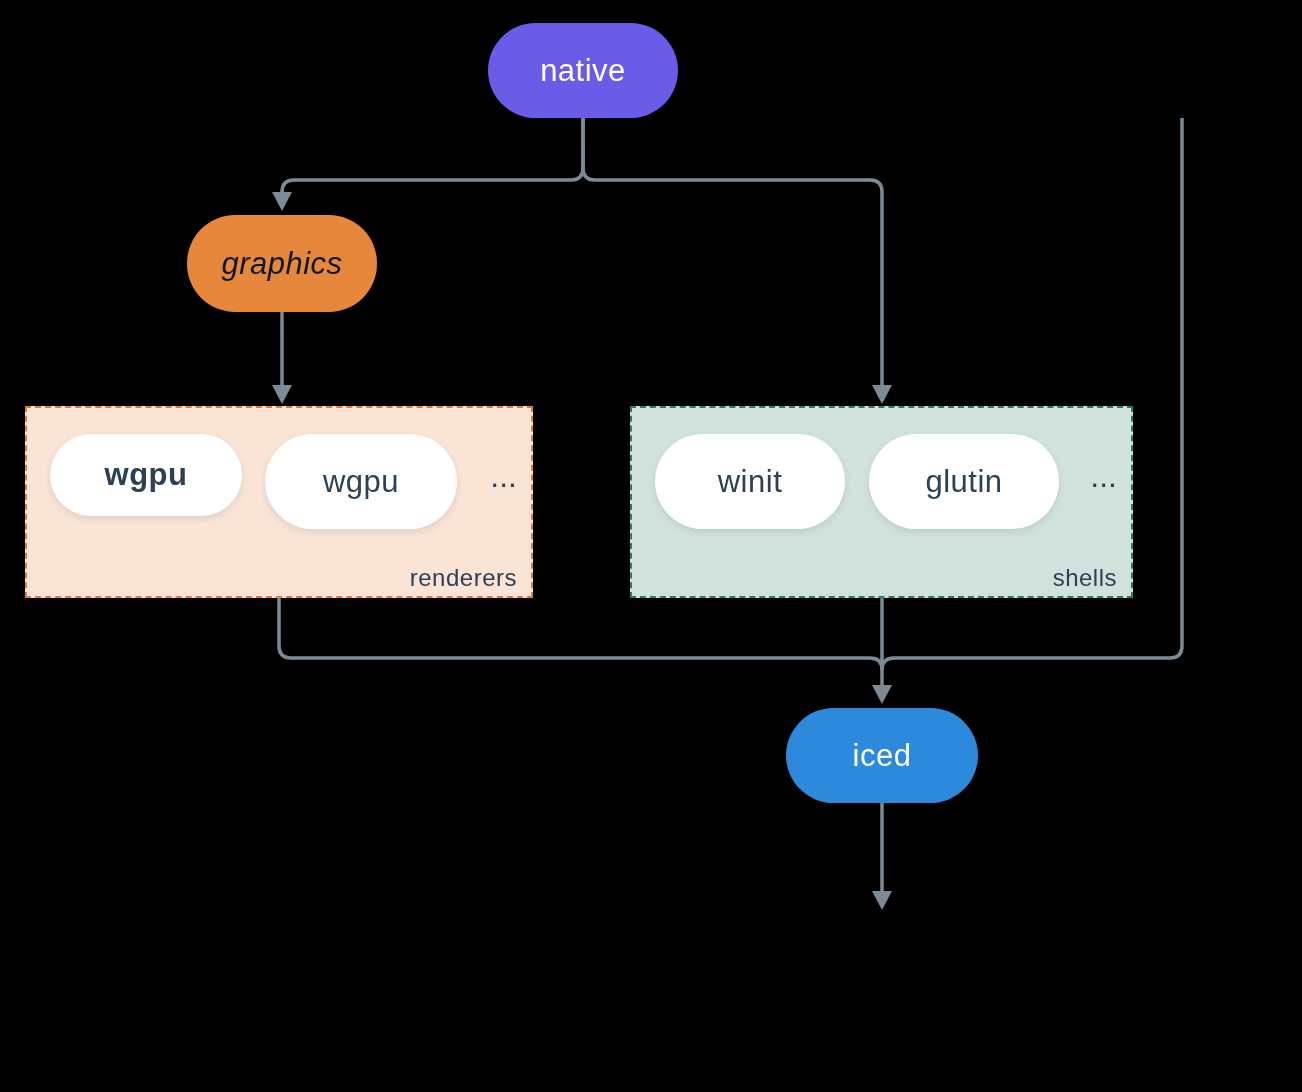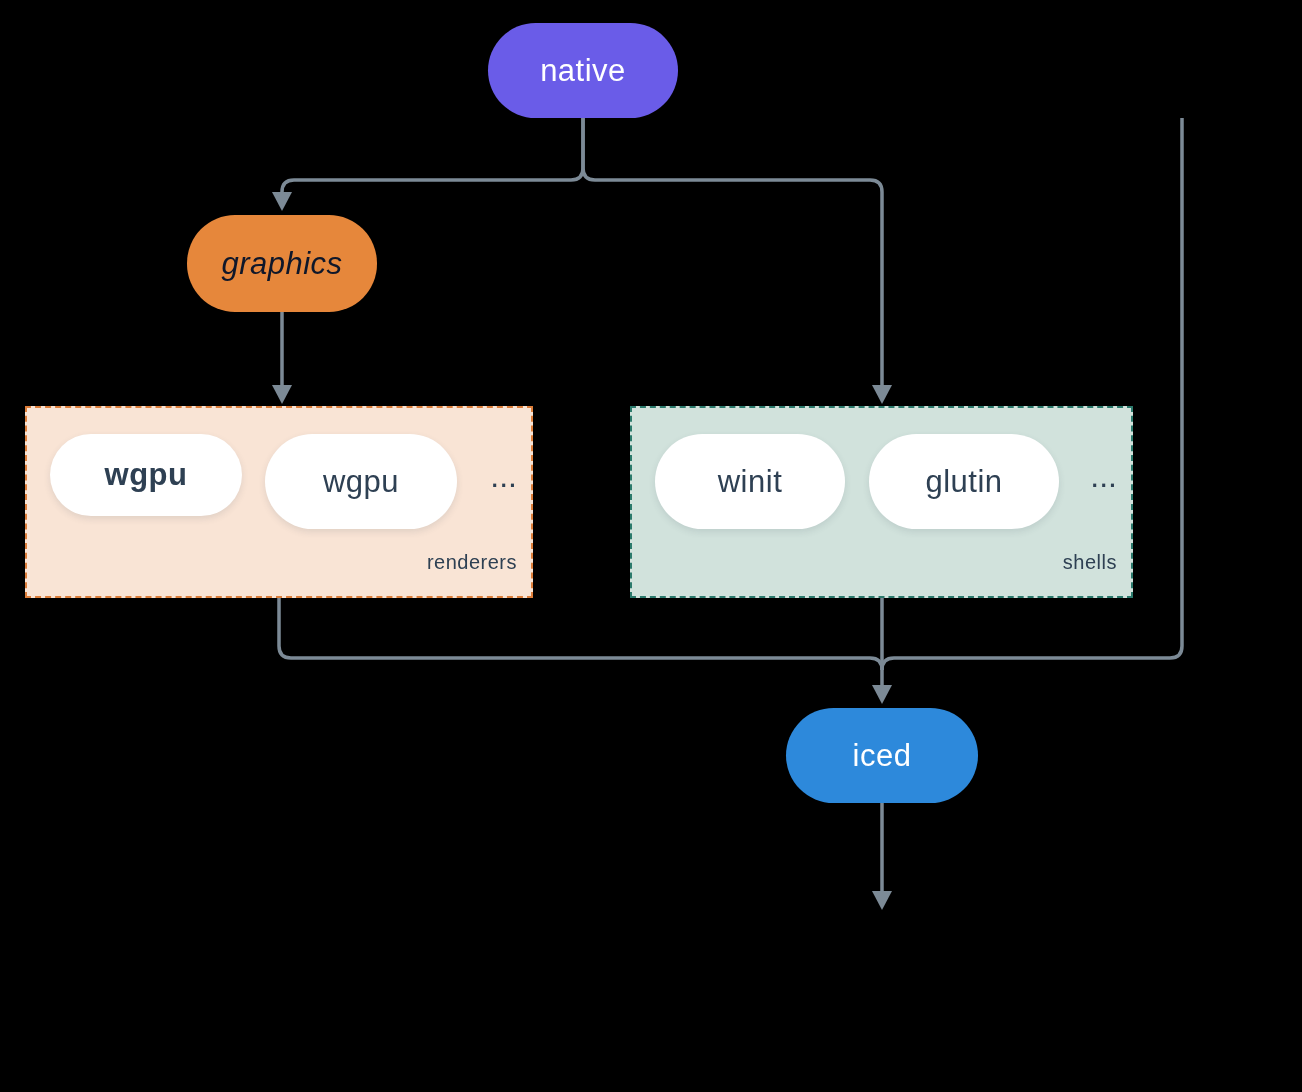--- a/index.html
+++ b/index.html
@@ -40,22 +40,22 @@
   .pill.blue   { background: #2D89DB; color: #ffffff; }
   .pill.white  { background: #FFFFFF; color: #2E4053; box-shadow: 0 3px 7px rgba(46,64,83,0.12); }
 
   .group { position: absolute; }
   .group.renderers { background: #F9E4D5; border: 2px dashed #DD7E3A; }
   .group.shells    { background: #D1E2DC; border: 2px dashed #2B7A6C; }
 
   .group-label {
     position: absolute;
     right: 14px;
-    bottom: 22px;
-    font-size: 20px;
+    bottom: 4px;
+    font-size: 24px;
     color: #2E4053;
     letter-spacing: 0.5px;
   }
   .ellipsis {
     position: absolute;
     right: 14px;
     top: 50px;
     font-size: 32px;
     color: #2E4053;
   }

